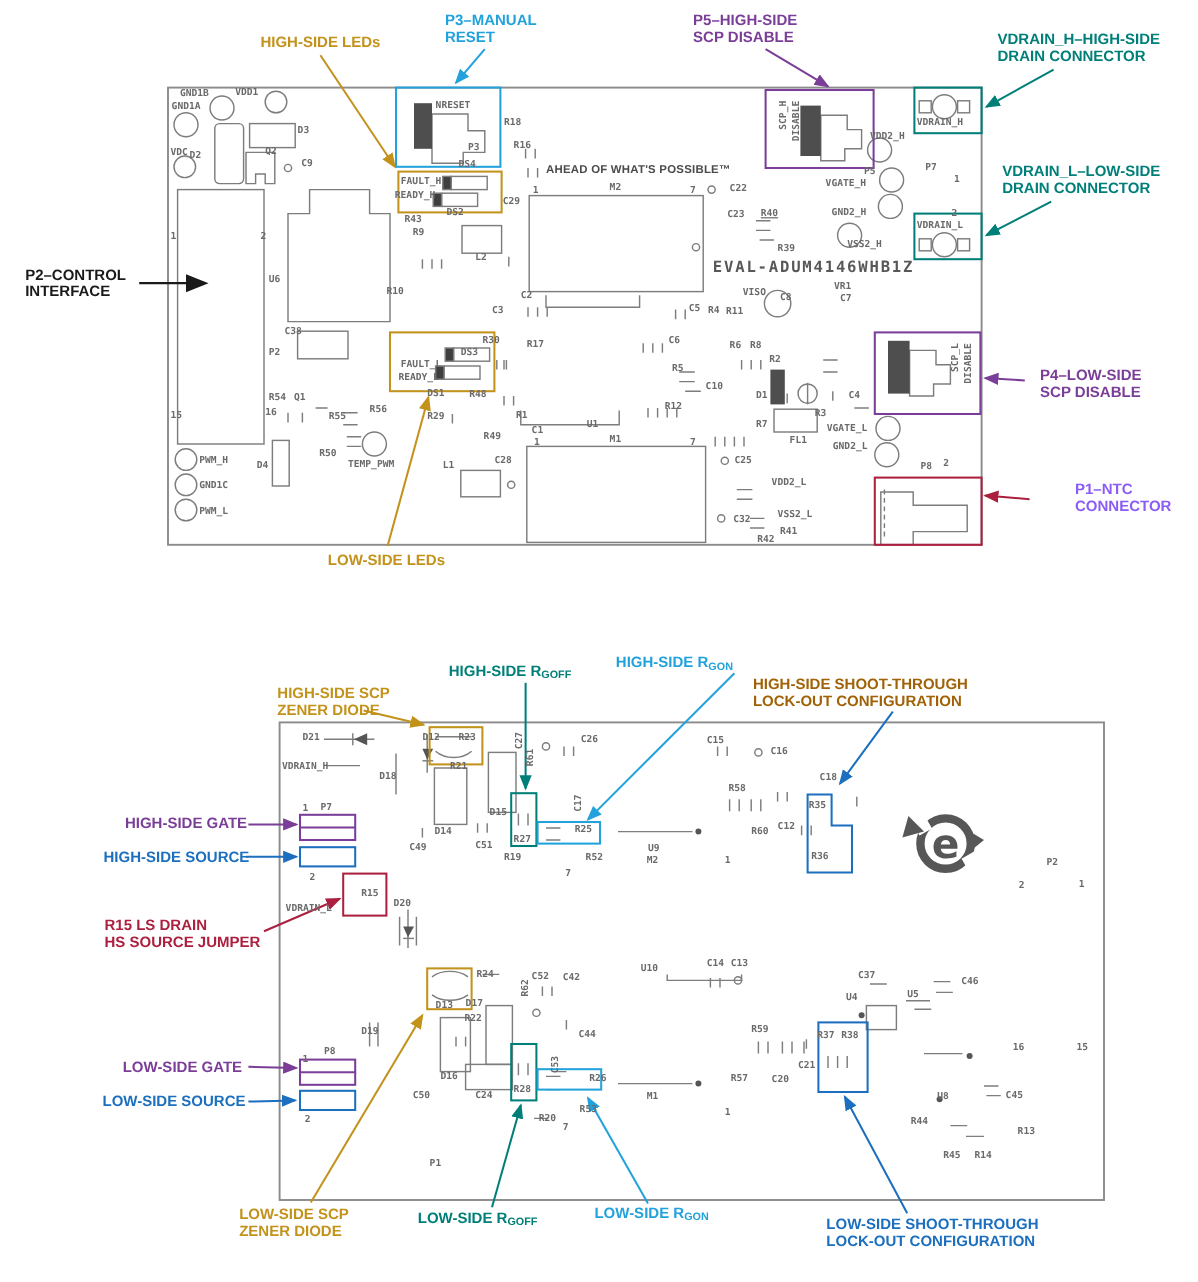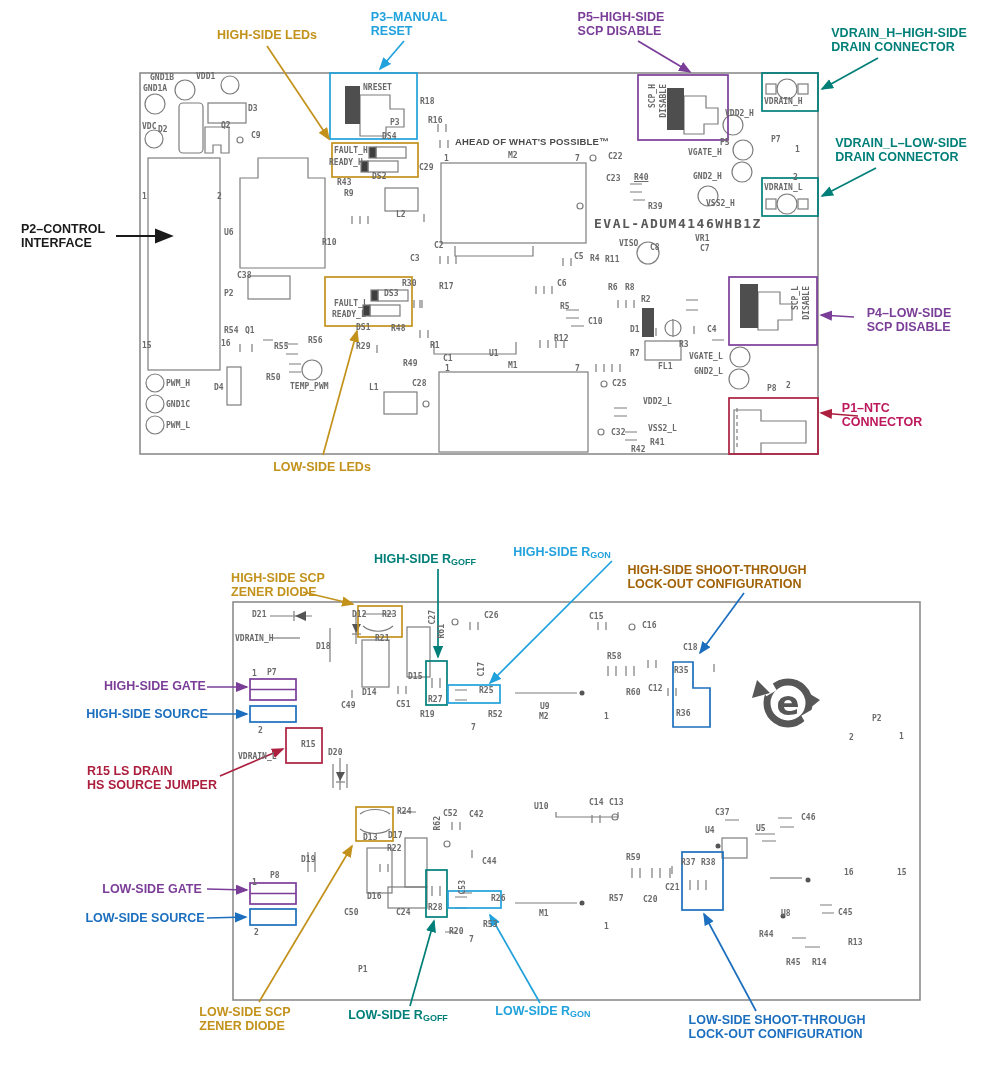--- a/index.html
+++ b/index.html
@@ -492,21 +492,21 @@
         <div>DRAIN CONNECTOR</div>
       </div>
       <div class="callout" style="left: 63px; top: 222px; color: rgb(26, 26, 26);">
         <div>P2–CONTROL</div>
         <div>INTERFACE</div>
       </div>
       <div class="callout" style="left: 909px; top: 306px; color: rgb(123, 62, 152);">
         <div>P4–LOW-SIDE</div>
         <div>SCP DISABLE</div>
       </div>
-      <div class="callout" style="left: 882px; top: 401px; color: #be185d;">
+      <div class="callout" style="left: 936px; top: 401px; color: #8b5cf6;">
         <div>P1–NTC</div>
         <div>CONNECTOR</div>
       </div>
       <div class="callout" style="left: 322px; top: 460px; color: rgb(194, 146, 27);">
         <div>LOW-SIDE LEDs</div>
       </div>
       <div class="callout" style="left: 278px; top: 571px; color: rgb(194, 146, 27);">
         <div>HIGH-SIDE SCP</div>
         <div>ZENER DIODE</div>
       </div>

